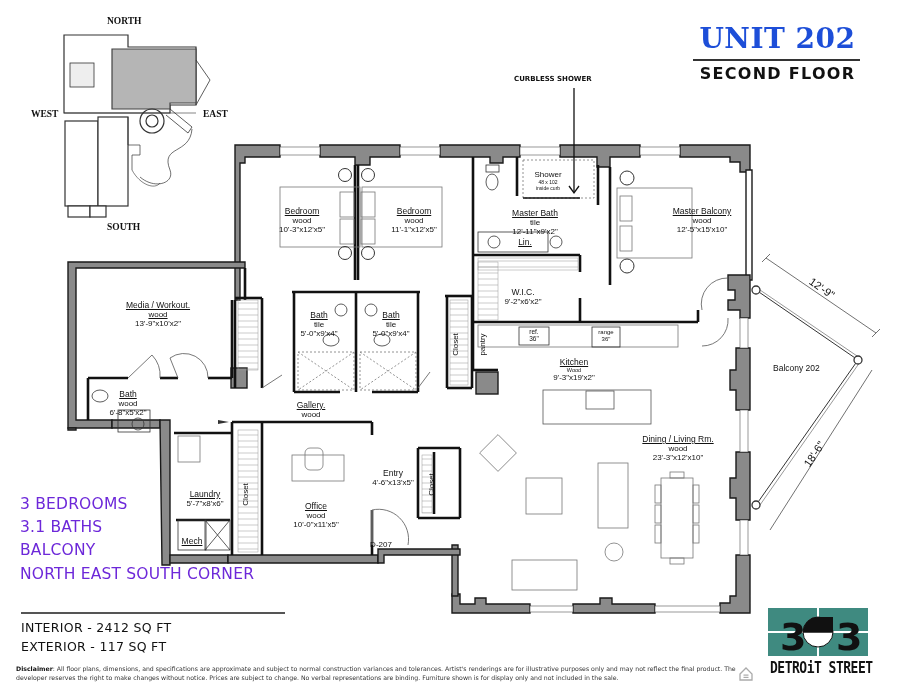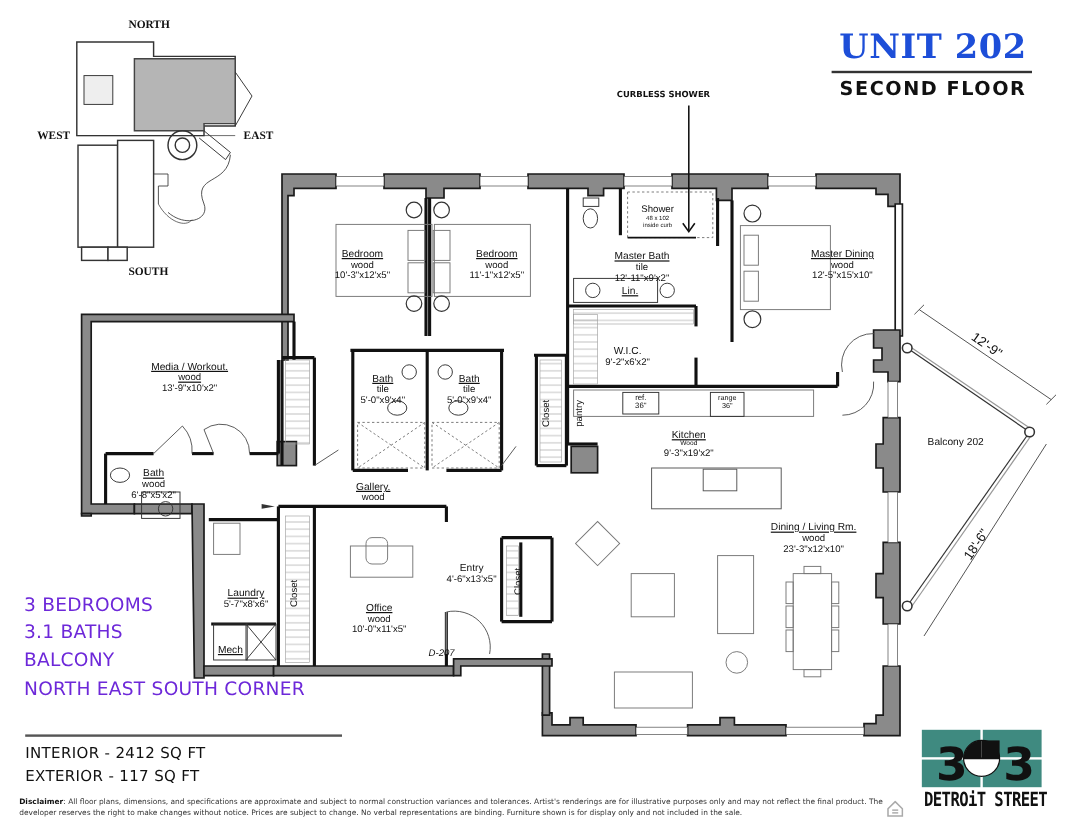--- a/index.html
+++ b/index.html
@@ -300,21 +300,21 @@
 </div>
 <div class="room" style="left:535px;top:208px;">
   <div class="room-name">Master Bath</div>
   <div class="room-sub">tile</div>
   <div class="room-sub">12'-11"x9'x2"</div>
 </div>
 <div class="room" style="left:525px;top:237px;">
   <div class="room-name">Lin.</div>
 </div>
 <div class="room" style="left:702px;top:206px;">
-  <div class="room-name">Master Dining</div>
+  <div class="room-name">Master Balcony</div>
   <div class="room-sub">wood</div>
   <div class="room-sub">12'-5"x15'x10"</div>
 </div>
 <div class="room" style="left:523px;top:288px;">
   <div class="room-sub" style="font-size:8.5px;">W.I.C.</div>
   <div class="room-sub">9'-2"x6'x2"</div>
 </div>
 <div class="room" style="left:158px;top:300px;">
   <div class="room-name">Media / Workout.</div>
   <div class="room-sub" style="text-decoration:underline;">wood</div>
@@ -365,21 +365,21 @@
 <div class="room" style="left:316px;top:501px;">
   <div class="room-name">Office</div>
   <div class="room-sub">wood</div>
   <div class="room-sub">10'-0"x11'x5"</div>
 </div>
 <div class="room" style="left:393px;top:469px;">
   <div class="room-sub" style="font-size:8.5px;">Entry</div>
   <div class="room-sub">4'-6"x13'x5"</div>
 </div>
 <div class="rot" style="left:420px;top:480px;transform:rotate(-90deg);">Closet</div>
-<div class="room" style="left:368px;top:540px;font-style:italic;">
+<div class="room" style="left:381px;top:540px;">
   <div class="room-sub" style="font-size:8px;">D-207</div>
 </div>
 <div class="room" style="left:678px;top:434px;">
   <div class="room-name">Dining / Living Rm.</div>
   <div class="room-sub">wood</div>
   <div class="room-sub">23'-3"x12'x10"</div>
 </div>
 <div class="abs" style="left:773px;top:363px;font-size:8.5px;">Balcony 202</div>
 <div class="rot" style="left:808px;top:282px;font-size:11px;transform:rotate(35deg);">12'-9"</div>
 <div class="rot" style="left:800px;top:448px;font-size:11px;transform:rotate(-56deg);">18'-6"</div>

